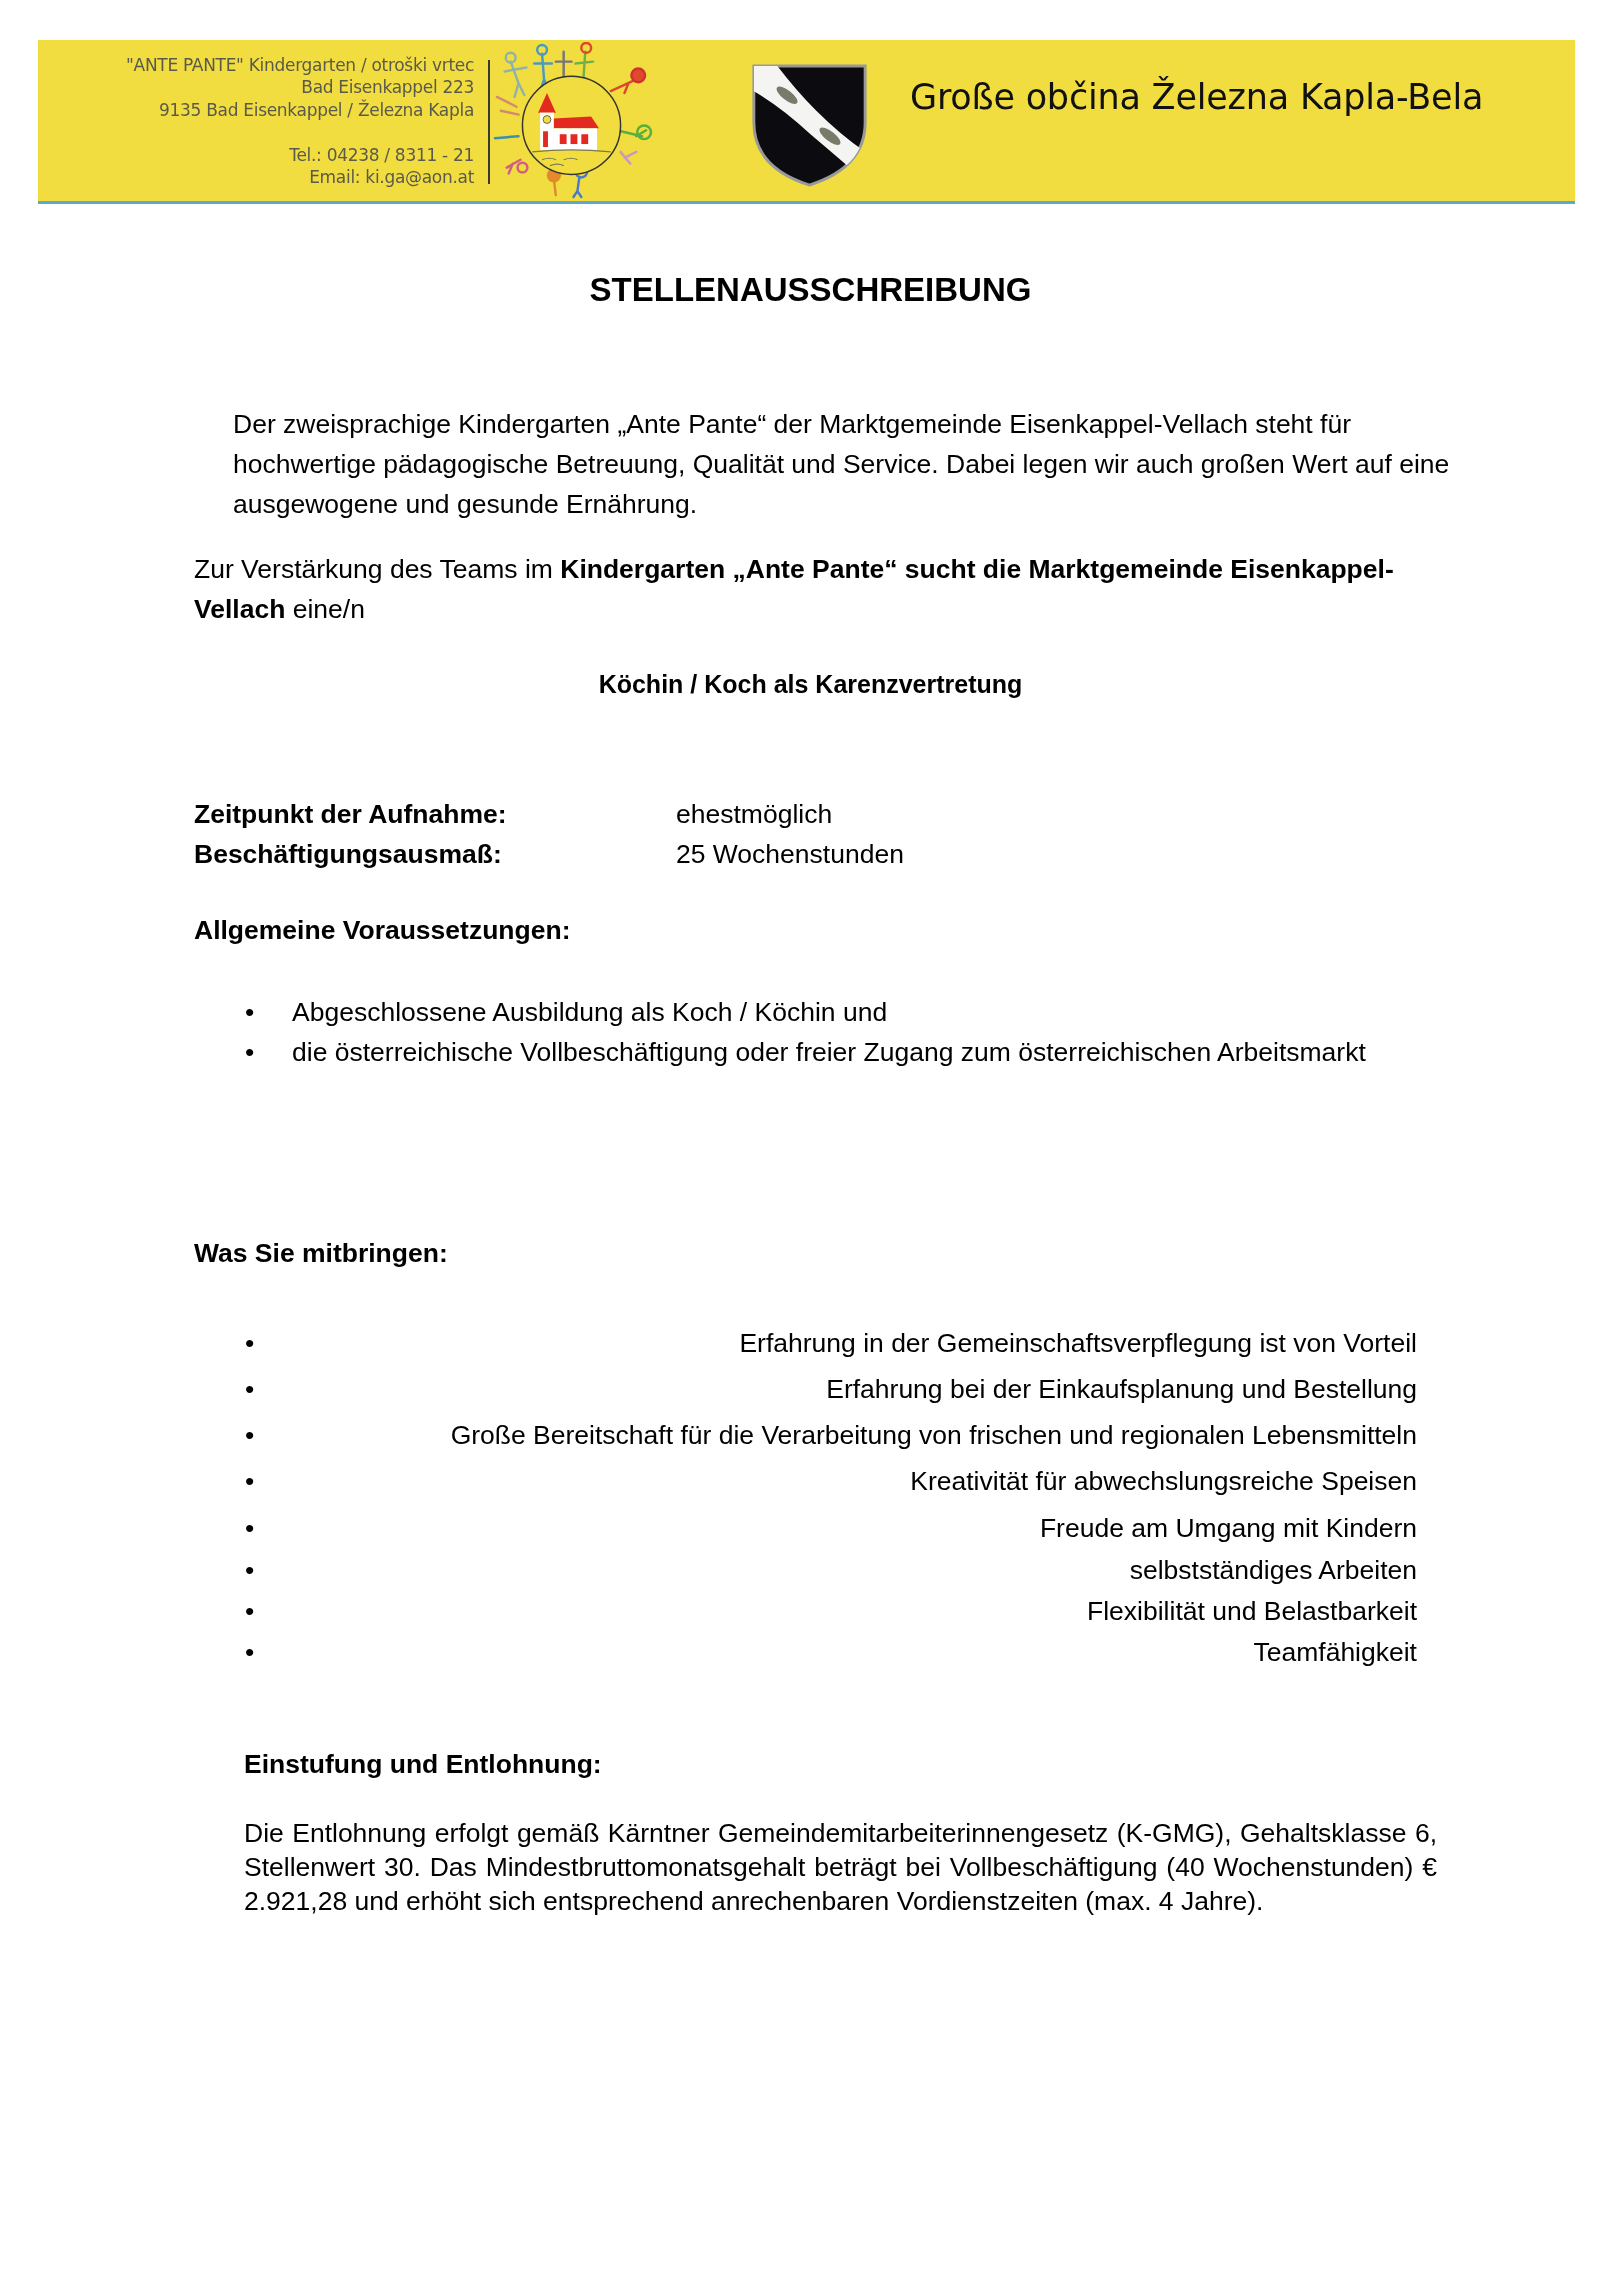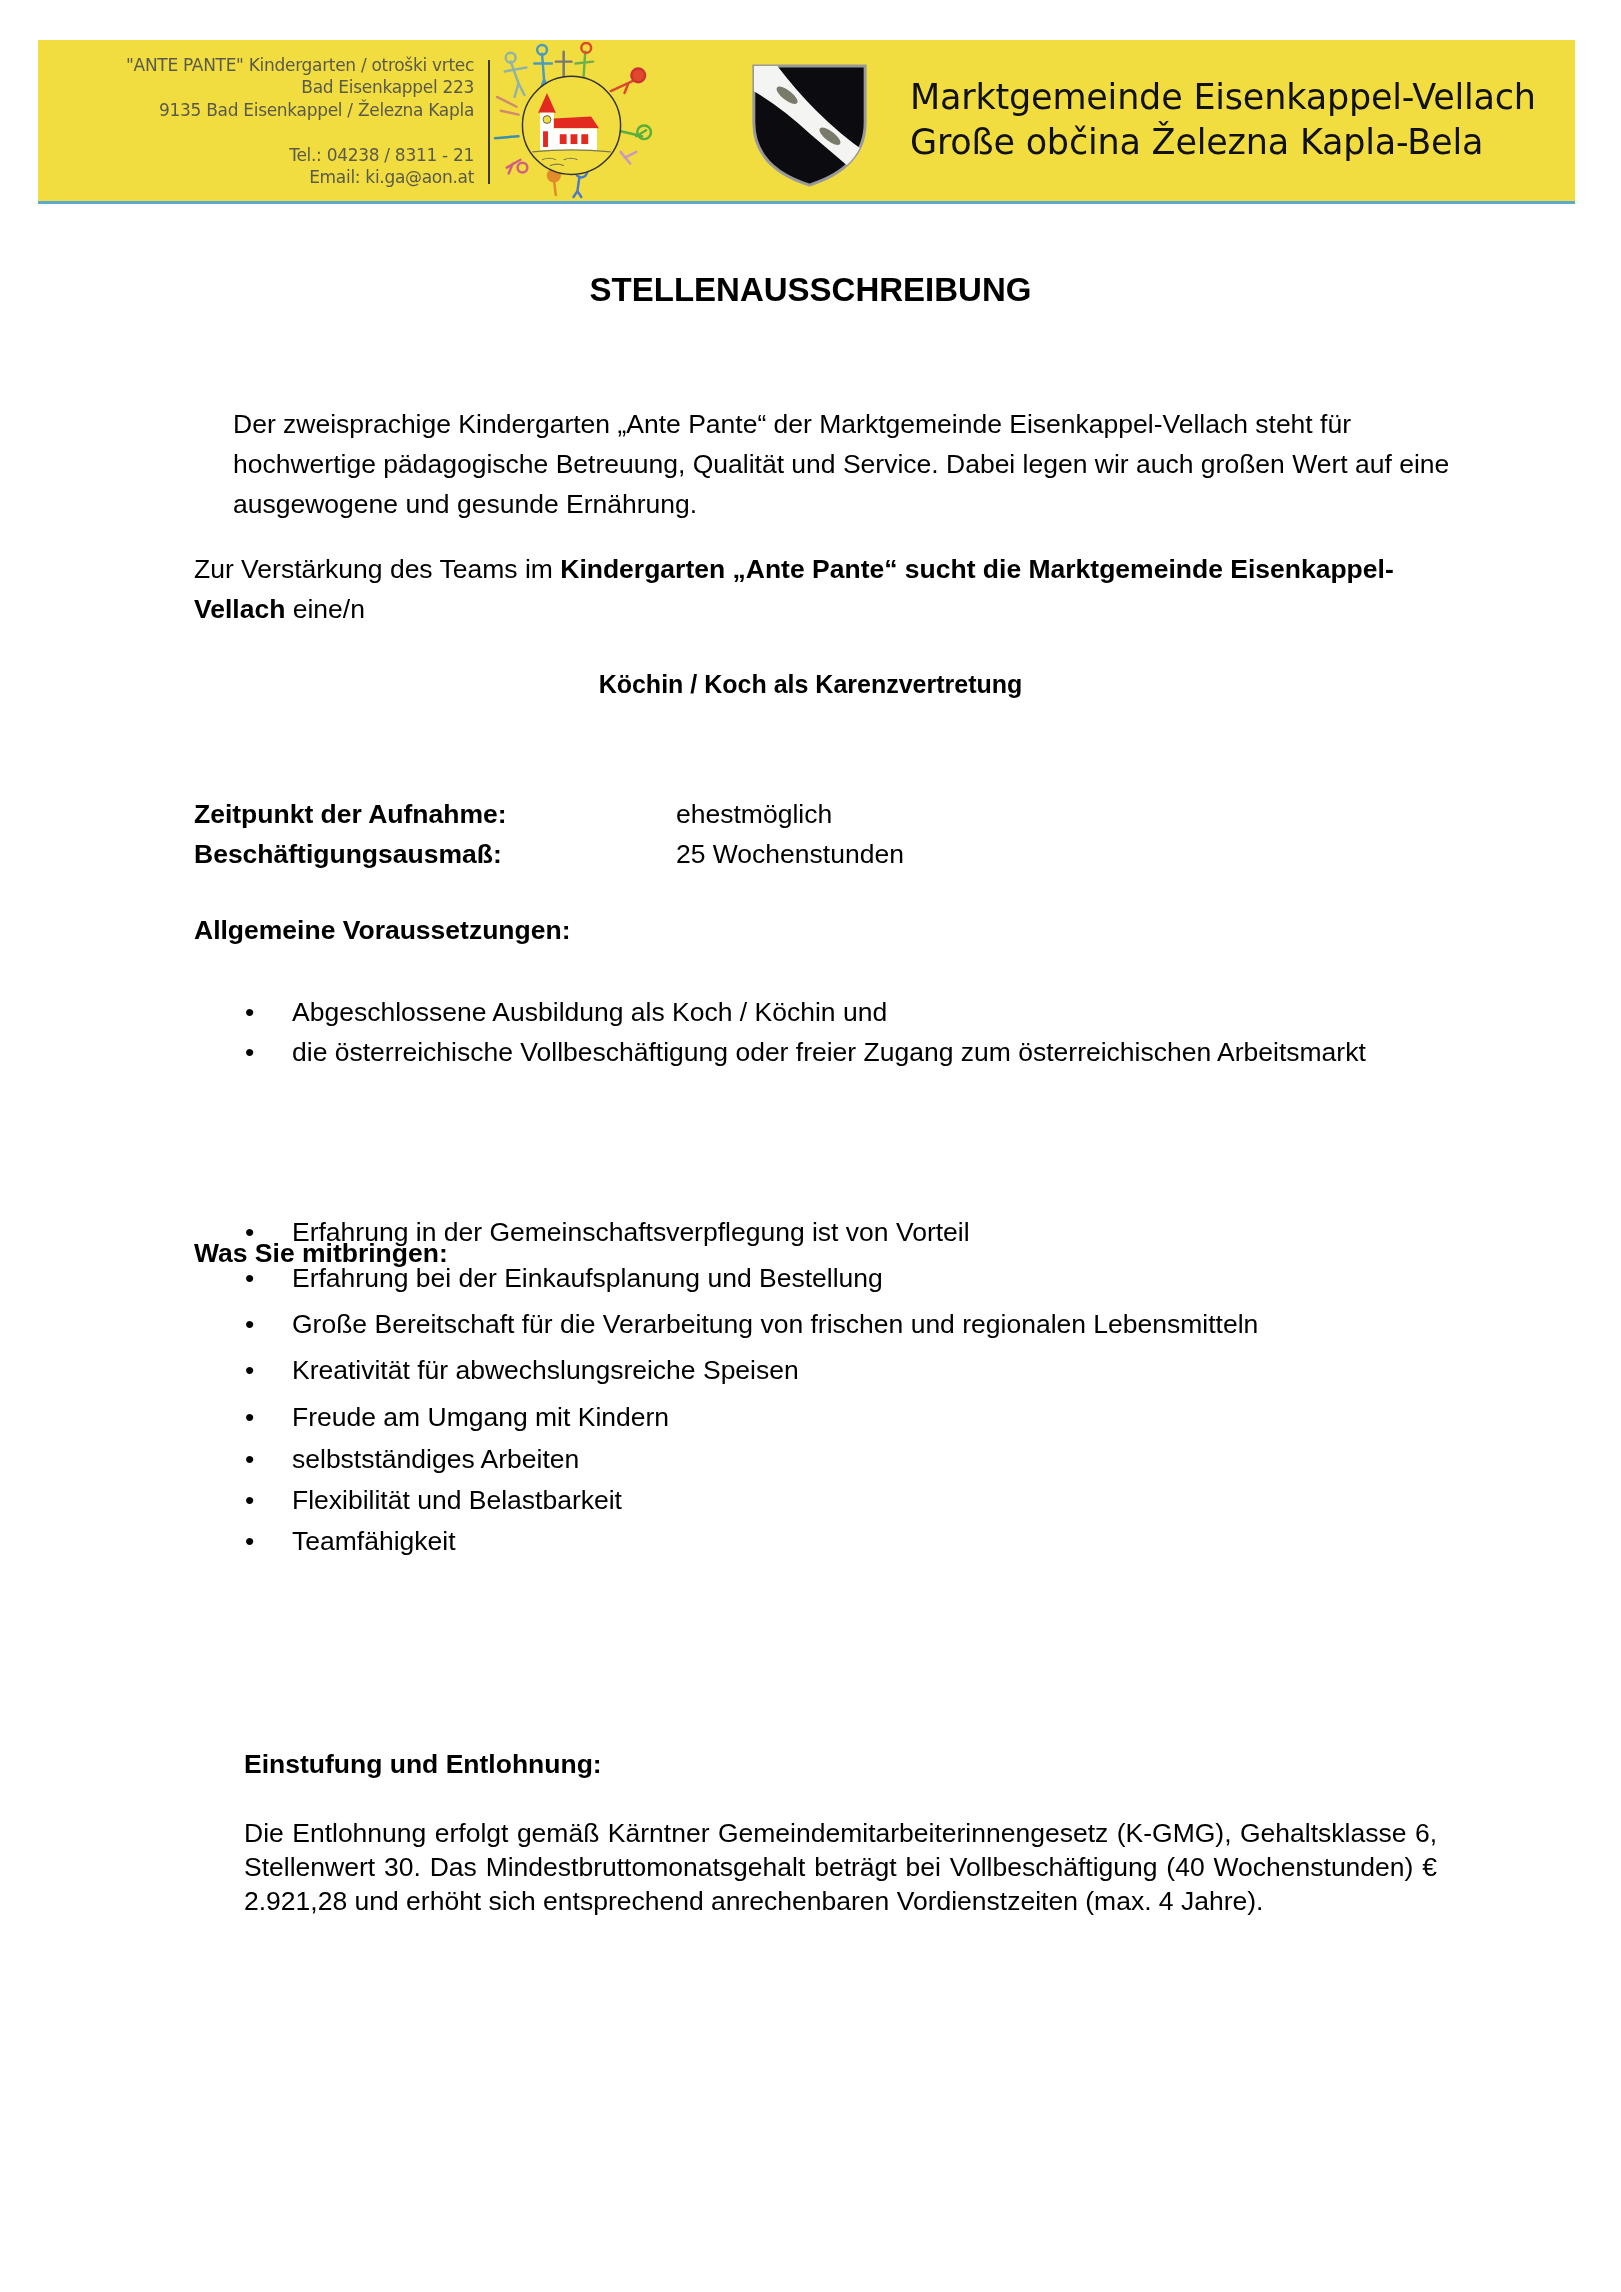--- a/index.html
+++ b/index.html
@@ -99,21 +99,20 @@
     </defs>
     <path d="M6 4 H120 V62 Q120 108 63 126 Q6 108 6 62 Z" fill="#0c0c10" stroke="#999" stroke-width="3"></path>
     <g clip-path="url(#shield)">
       <path d="M6 4 L30 4 Q50 30 70 50 Q95 75 120 92 L120 122 Q90 96 64 74 Q34 46 6 30 Z" fill="#f4f4f2"></path>
       <ellipse cx="40" cy="34" rx="13" ry="5" transform="rotate(38 40 34)" fill="#7a7a6a"></ellipse>
       <ellipse cx="84" cy="76" rx="13" ry="5" transform="rotate(38 84 76)" fill="#7a7a6a"></ellipse>
     </g>
   </svg>
 
   <div class="mg-title">
-    <div>Marktgemeinde Eisenkappel-Vellach</div>
     <div>Große občina Železna Kapla-Bela</div>
   </div>
 </div>
 
 <div class="title">STELLENAUSSCHREIBUNG</div>
 
 <div class="text" style="top:404px;margin-left:39px;">
   <span>Der zweisprachige Kindergarten „Ante Pante“ der Marktgemeinde Eisenkappel-Vellach steht für hochwertige pädagogische Betreuung, Qualität und Service. Dabei legen wir auch großen Wert auf eine ausgewogene und gesunde Ernährung.</span>
 </div>
 
@@ -136,21 +135,21 @@
 
 <div class="h" style="top:915px;">Allgemeine Voraussetzungen:</div>
 
 <ul class="bullets req" style="top:992px;">
   <li>Abgeschlossene Ausbildung als Koch / Köchin und</li>
   <li>die österreichische Vollbeschäftigung oder freier Zugang zum österreichischen Arbeitsmarkt</li>
 </ul>
 
 <div class="h" style="top:1238px;">Was Sie mitbringen:</div>
 
-<ul class="bullets bring" style="top:1217px;">
+<ul class="bullets bring" style="top:1328px;text-align:right;">
   <li style="height:46px;">Erfahrung in der Gemeinschaftsverpflegung ist von Vorteil</li>
   <li style="height:46px;">Erfahrung bei der Einkaufsplanung und Bestellung</li>
   <li style="height:46px;">Große Bereitschaft für die Verarbeitung von frischen und regionalen Lebensmitteln</li>
   <li style="height:47px;">Kreativität für abwechslungsreiche Speisen</li>
   <li style="height:42px;">Freude am Umgang mit Kindern</li>
   <li style="height:41px;">selbstständiges Arbeiten</li>
   <li style="height:41px;">Flexibilität und Belastbarkeit</li>
   <li style="height:41px;">Teamfähigkeit</li>
 </ul>
 

